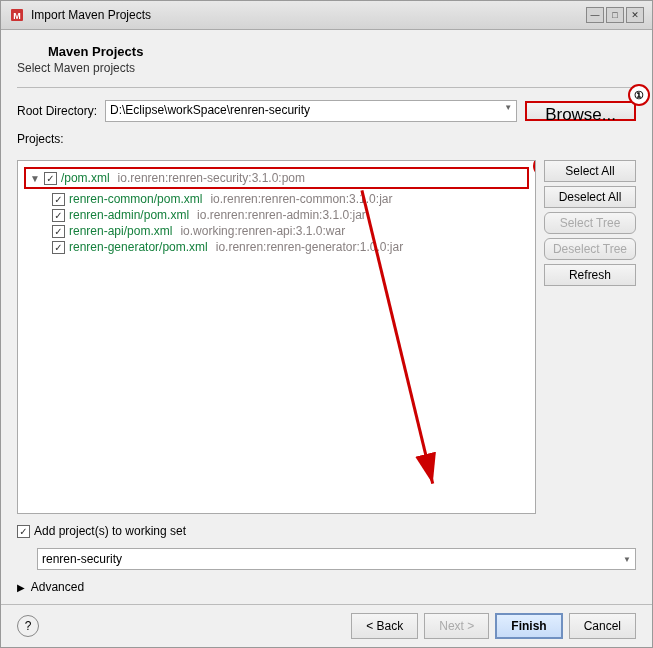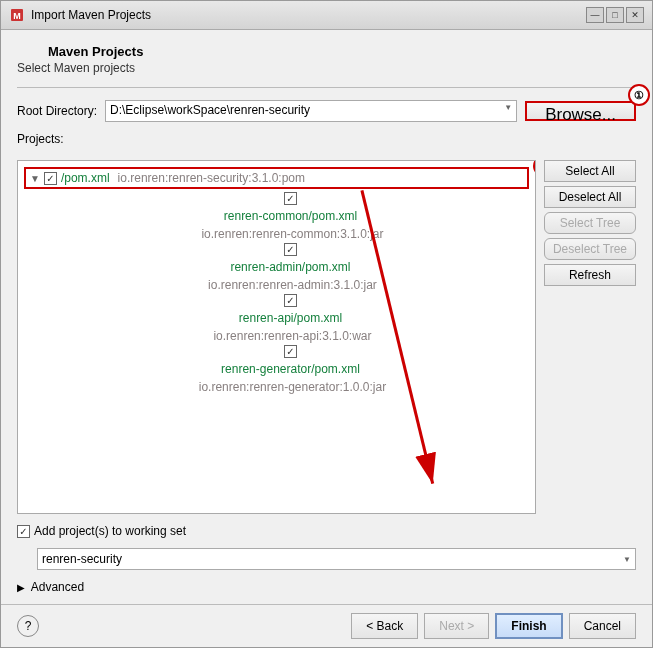--- a/index.html
+++ b/index.html
@@ -146,21 +146,20 @@
       cursor: pointer;
     }
     .project-item.root-item {
       border: 2px solid #c00;
       background: #fff;
       padding: 2px 4px;
       margin: 2px;
     }
     .project-item.child-item {
       padding-left: 30px;
-      flex-direction: column;
     }
     .checkbox {
       width: 13px;
       height: 13px;
       border: 1px solid #666;
       background: white;
       display: flex;
       align-items: center;
       justify-content: center;
       flex-shrink: 0;
@@ -376,21 +375,21 @@
           <span class="project-artifact">io.renren:renren-common:3.1.0:jar</span>
         </div>
         <div class="project-item child-item">
           <div class="checkbox checked"></div>
           <span class="project-path">renren-admin/pom.xml</span>
           <span class="project-artifact">io.renren:renren-admin:3.1.0:jar</span>
         </div>
         <div class="project-item child-item">
           <div class="checkbox checked"></div>
           <span class="project-path">renren-api/pom.xml</span>
-          <span class="project-artifact">io.renren:renren-api:3.1.0:war</span>
+          <span class="project-artifact">io.working:renren-api:3.1.0:war</span>
         </div>
         <div class="project-item child-item">
           <div class="checkbox checked"></div>
           <span class="project-path">renren-generator/pom.xml</span>
           <span class="project-artifact">io.renren:renren-generator:1.0.0:jar</span>
         </div>
       </div>
 
       <div class="side-buttons">
         <button class="side-btn">Select All</button>

